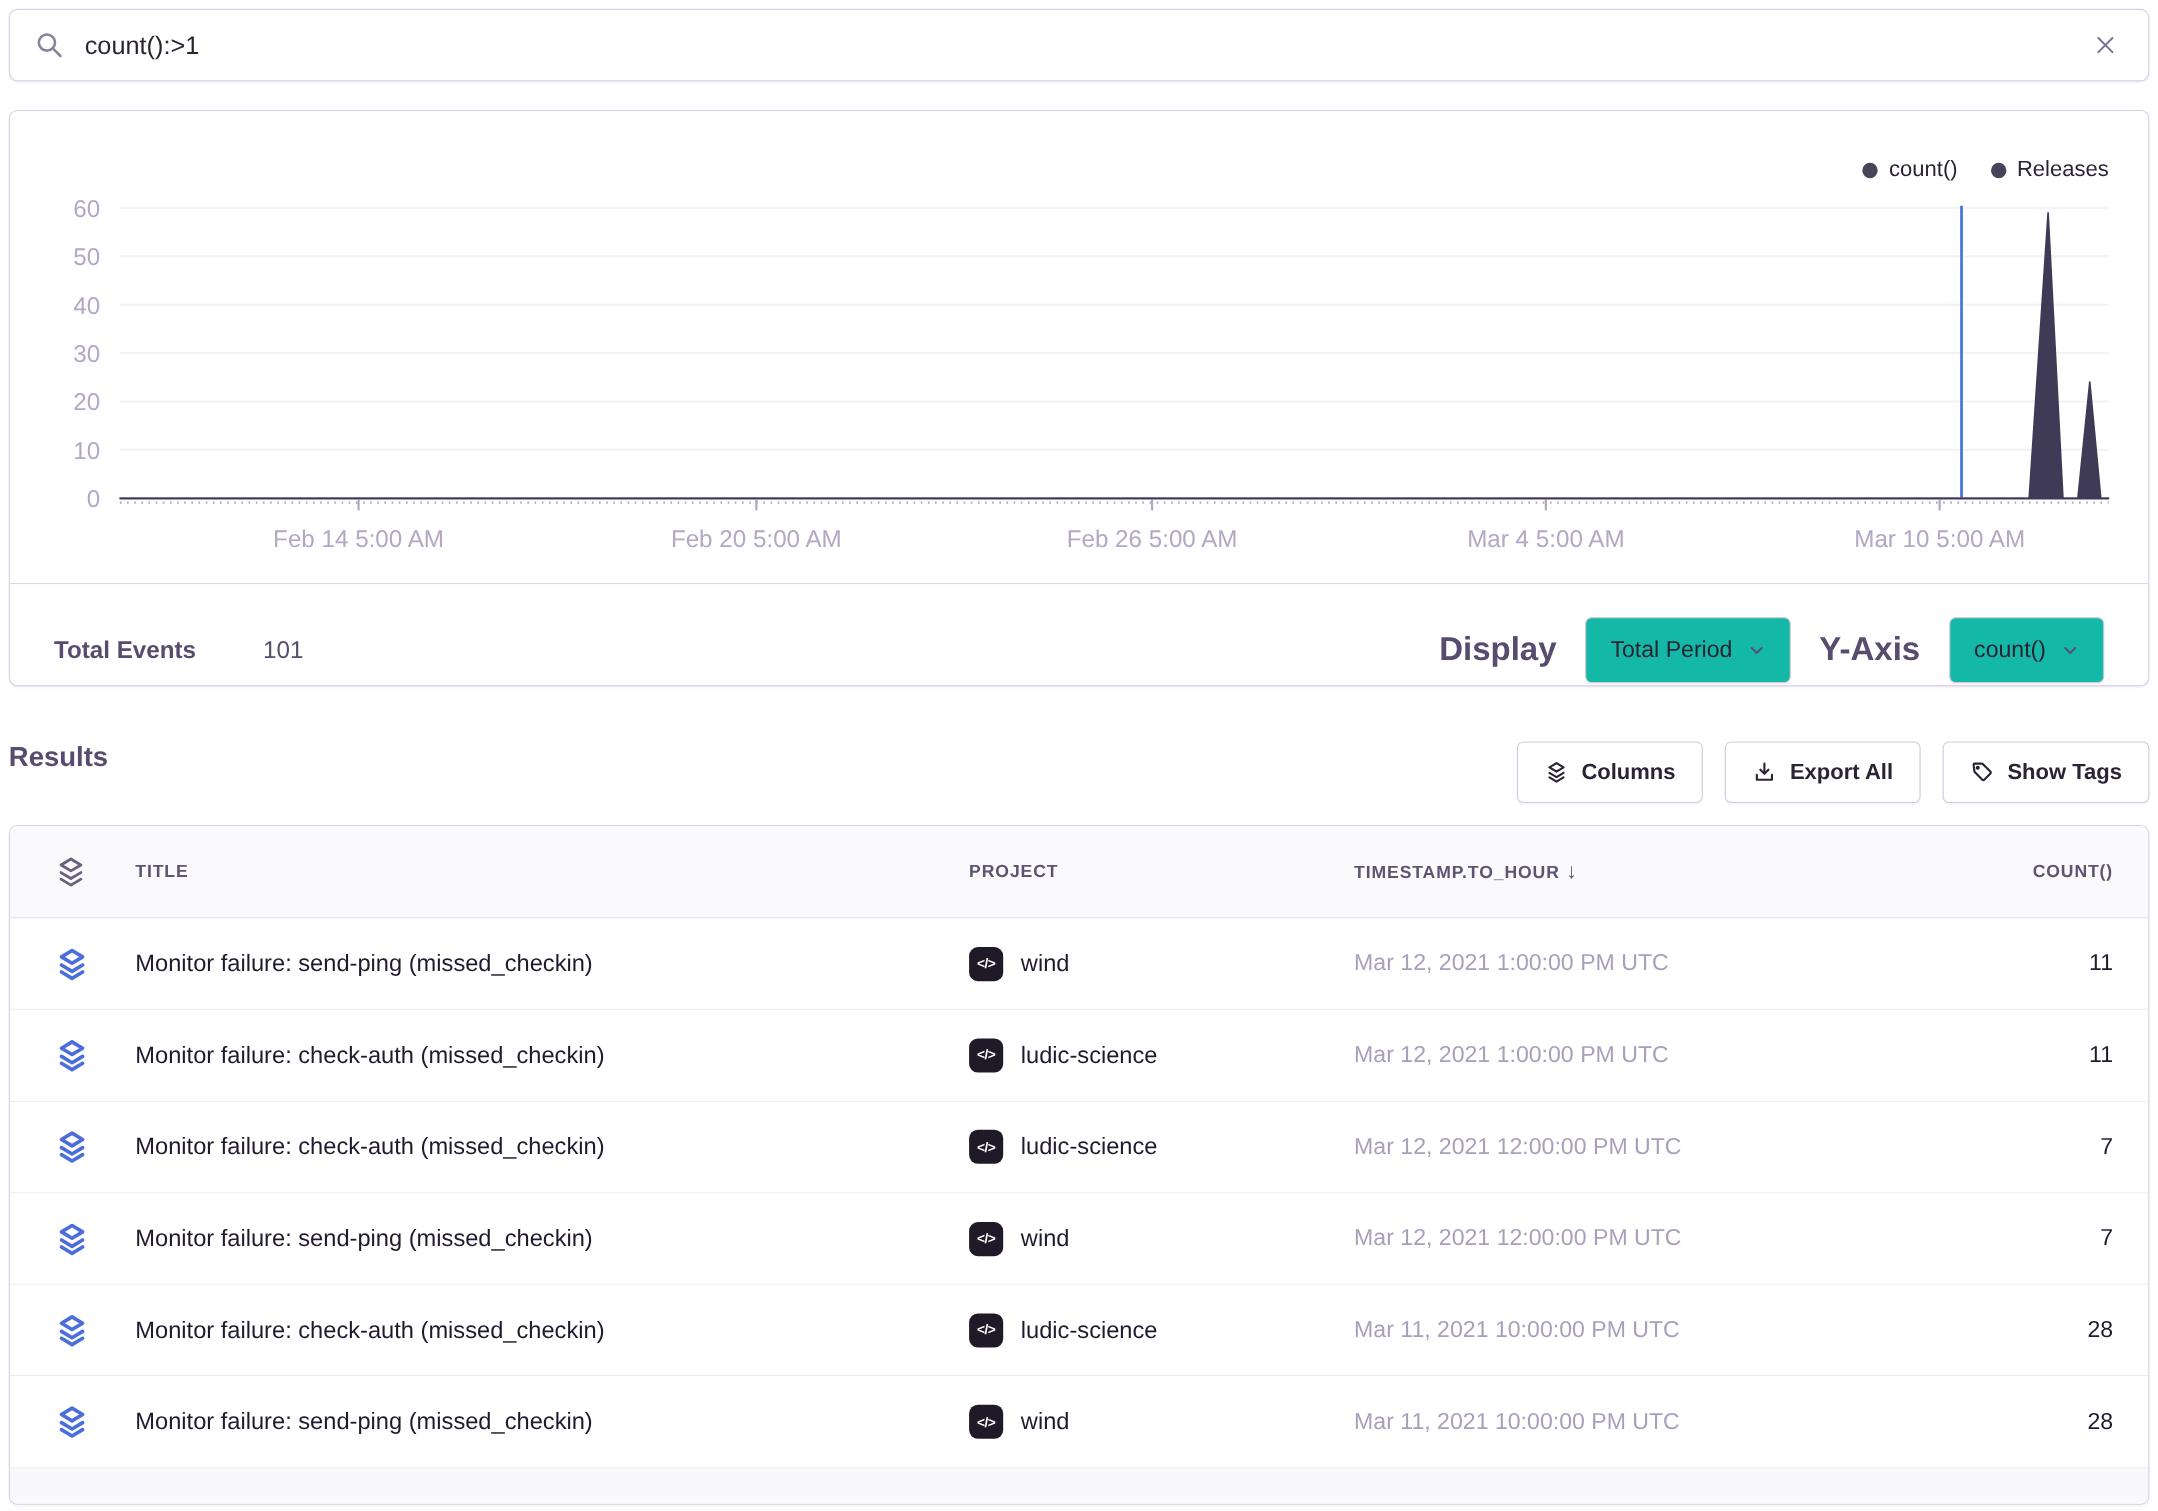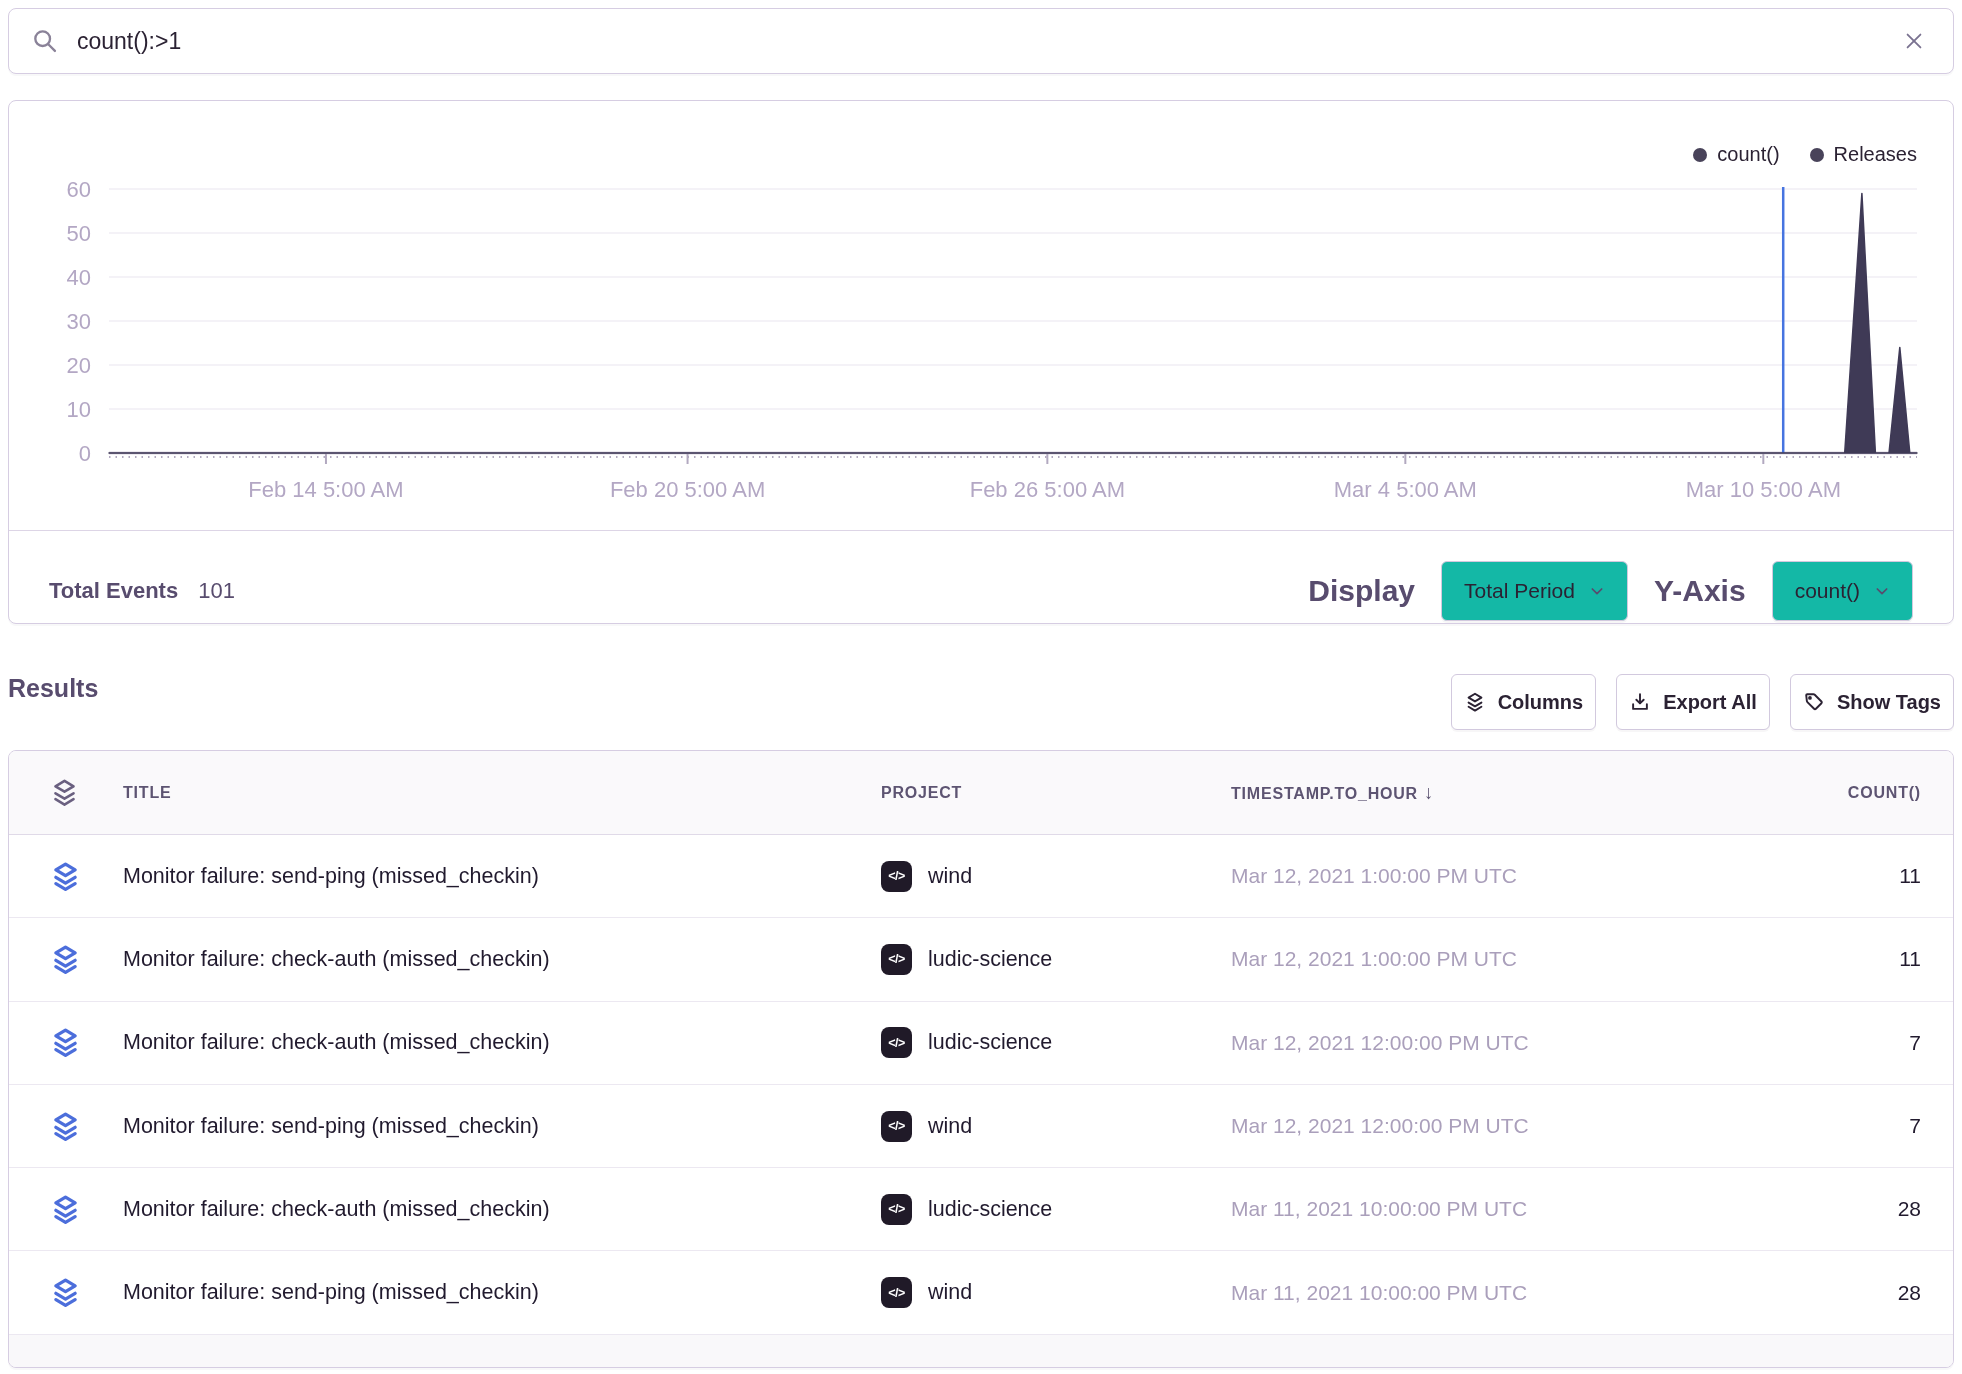--- a/index.html
+++ b/index.html
@@ -24,33 +24,33 @@
   .chart-area svg { display:block; }
   .legend { position:absolute; top:42px; right:36px; display:flex; gap:30px; align-items:center; }
   .legend-item { display:flex; align-items:center; gap:10px; cursor:pointer; }
   .legend-dot { width:14px; height:14px; border-radius:50%; }
   .legend-label { font-size:20px; color:#2b2233; }
 
   .chart-footer { height:120px; border-top:1.5px solid #ddd5e6; display:flex; align-items:center;
                   padding:0 40px; }
   .total-events { display:flex; align-items:baseline; gap:20px; }
   .total-events .lbl { font-size:22px; font-weight:bold; color:#584c6e; }
-  .total-events .val { font-size:22px; color:#584c6e; }
+  .total-events .val { font-size:22px; color:#584c6e;margin-left:41px; }
   .footer-controls { margin-left:auto; display:flex; align-items:center; gap:26px; }
   .ctrl-label { font-size:30px; font-weight:bold; color:#584c6e; }
   .dropdown { display:flex; align-items:center; gap:14px; border:1.5px solid #d2c9de; border-radius:6px;
               background:#14b8a6; padding:0 22px; height:60px; font-size:21px; color:#2b2233; cursor:pointer;
               box-shadow:0 2px 0 rgba(43,34,51,0.04); }
 
   
   .results-bar { display:flex; align-items:flex-start; margin:50px 0 20px 0; }
   .results-title { font-size:25px; font-weight:bold; color:#584c6e; }
   .results-actions { margin-left:auto; display:flex; gap:20px; }
   .btn { display:flex; align-items:center; gap:12px; border:1.5px solid #d2c9de; border-radius:6px;
-         background:#fff; height:56px; padding:0 12px; font-size:20px; font-weight:bold; color:#2b2233;
+         background:#fff; height:56px; padding:0 24px; font-size:20px; font-weight:bold; color:#2b2233;
          cursor:pointer; box-shadow:0 2px 0 rgba(43,34,51,0.04); }
 
   
   .table { overflow:hidden; }
   .tgrid { display:grid; grid-template-columns:114px auto 350px 482px 240px; align-items:center; }
   .thead { height:84px; background:#faf9fb; border-bottom:1.5px solid #e0dae8; }
   .th { font-size:16px; font-weight:bold; letter-spacing:0.8px; color:#5d5472; cursor:pointer; }
   .th.right, .cell.right { text-align:right; padding-right:32px; }
   .icon-cell { padding-left:40px; display:flex; align-items:center; }
   .trow { height:83.3px; border-bottom:1px solid #ece8f1; background:#fff; }

